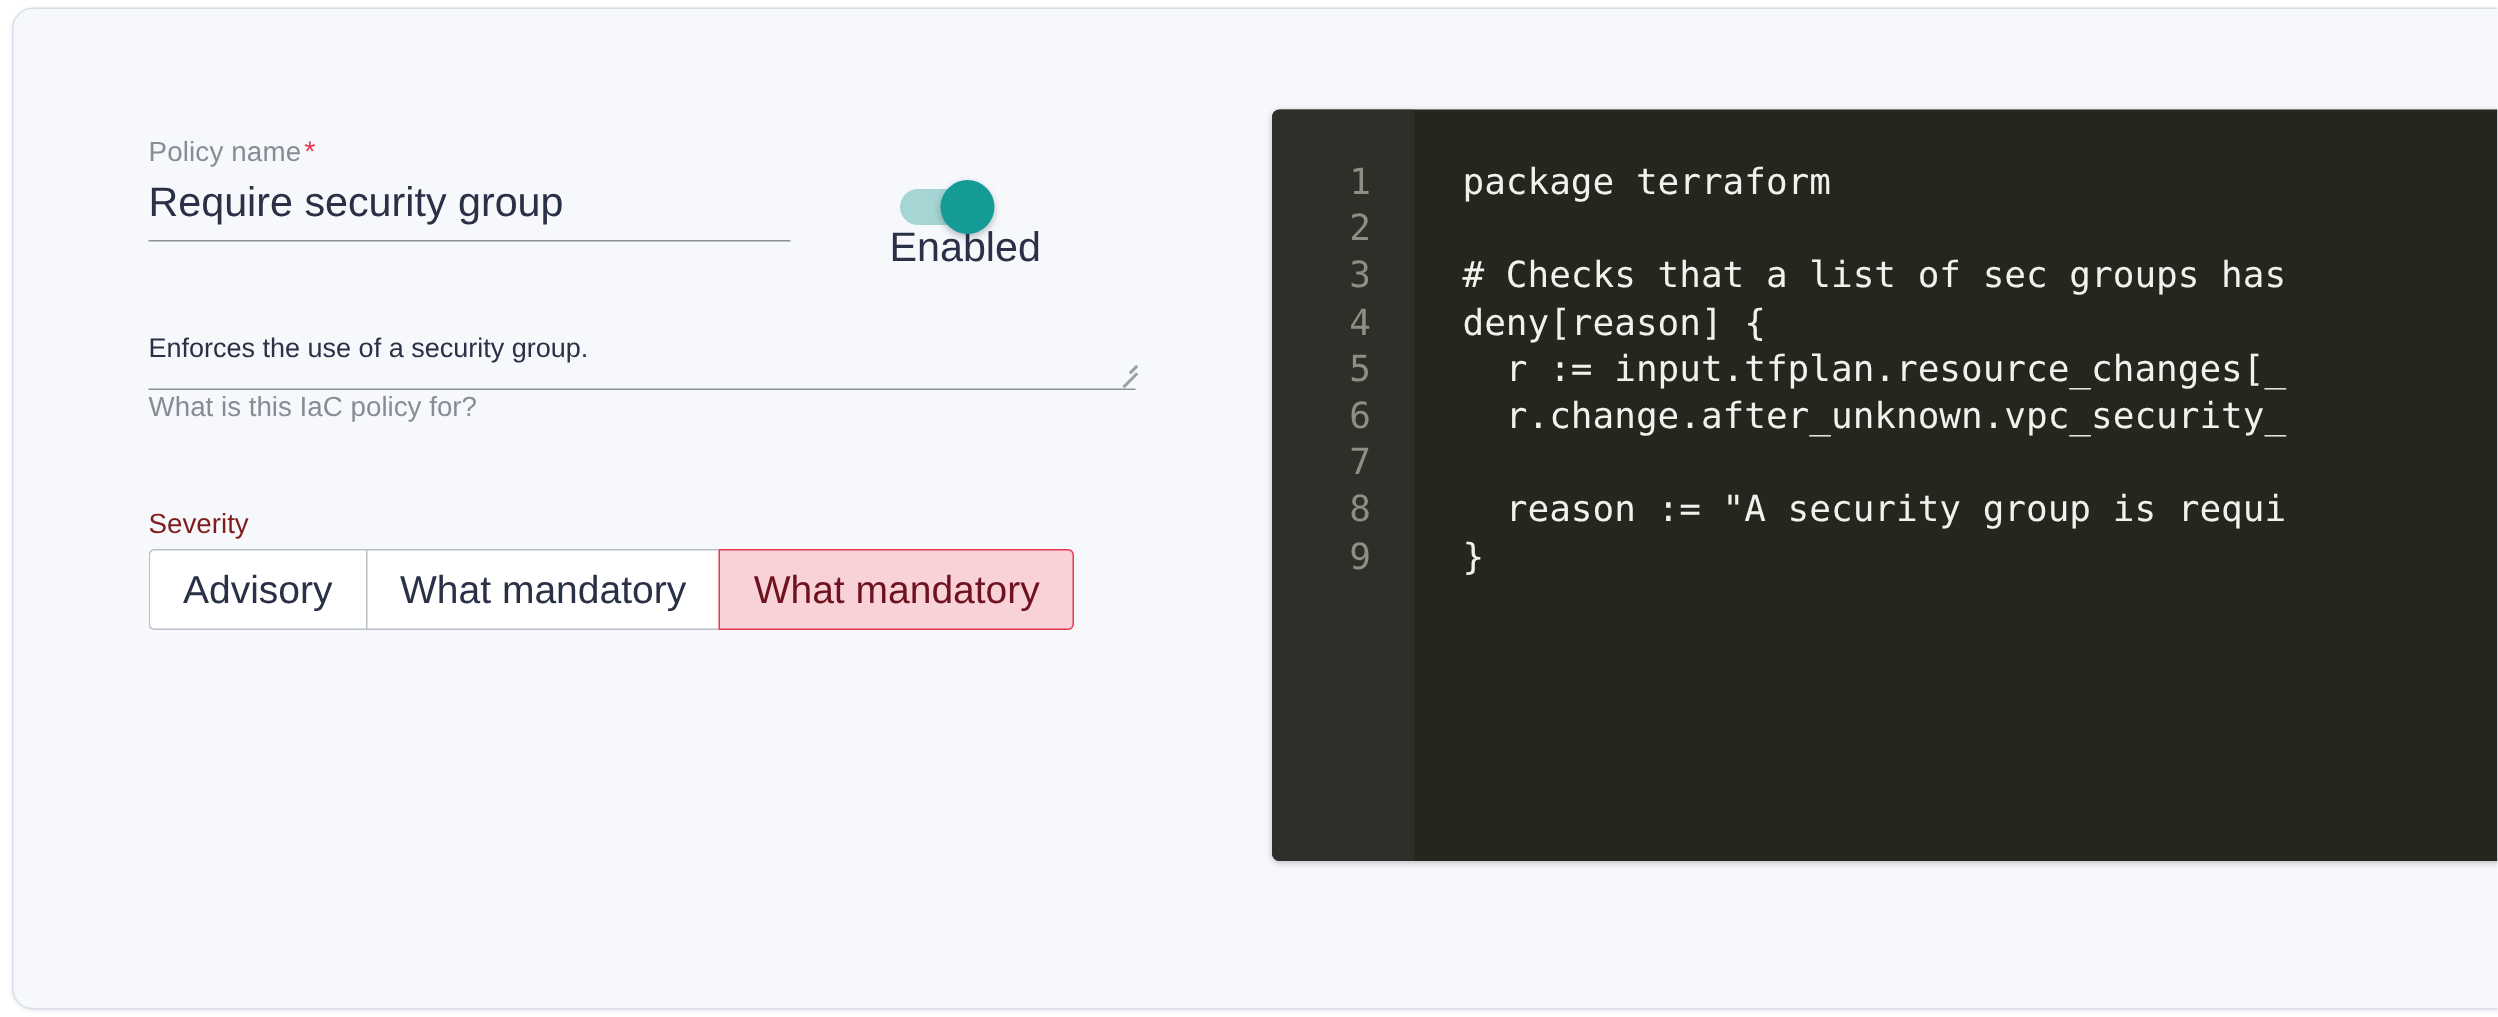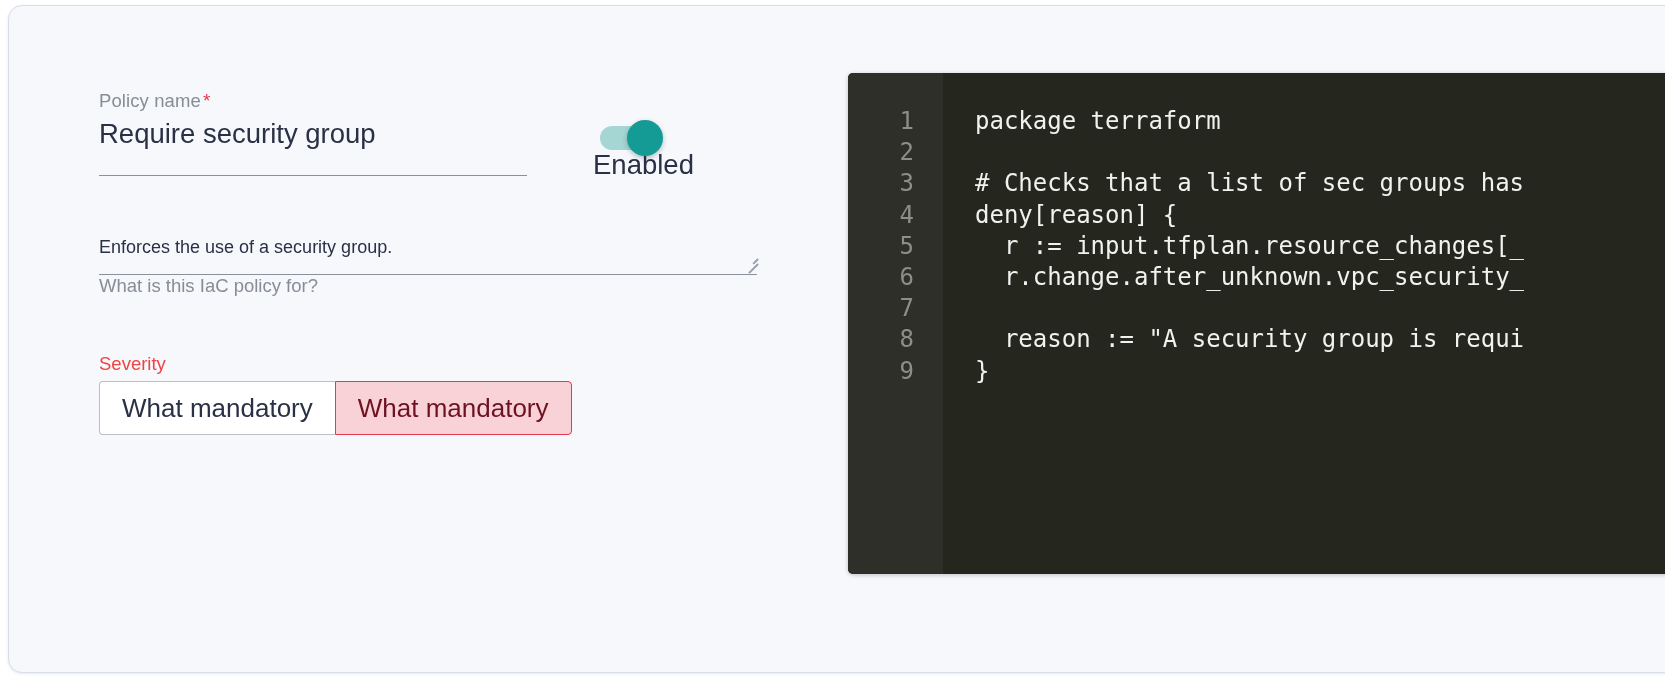--- a/index.html
+++ b/index.html
@@ -61,21 +61,21 @@
 
   .text-input {
     display: block;
     width: 428px;
     border: none;
     border-bottom: 1.6px solid #8b9099;
     background: transparent;
     font-family: "Liberation Sans", sans-serif;
     font-size: 27.5px;
     color: #2a3045;
-    padding: 4px 0 25px 0;
+    padding: 4px 0 9px 0;
     margin-top: 2px;
     outline: none;
     box-sizing: content-box;
   }
 
   .desc-wrap {
     position: relative;
     width: 660px;
     margin-top: 2px;
   }
@@ -152,21 +152,21 @@
     margin-left: 31px;
     font-size: 27.5px;
     color: #2a3045;
     line-height: 30px;
   }
 
   
   .severity-block { margin-top: 56px; }
   .severity-label {
     font-size: 18.5px;
-    color: #ef4444;
+    color: #7f1d1d;
     line-height: 22px;
     margin-bottom: 6px;
   }
   .seg-group {
     display: inline-flex;
     height: 54px;
   }
   .seg {
     display: flex;
     align-items: center;
@@ -259,20 +259,21 @@
             <i></i>
               <i></i>
           </span>
         </div>
         <div class="helper-text">What is this IaC policy for?</div>
       </div>
 
       <div class="severity-block">
         <div class="severity-label">Severity</div>
         <div class="seg-group">
+          <div class="seg">Advisory</div>
           <div class="seg">What mandatory</div>
           <div class="seg last selected">What mandatory</div>
         </div>
       </div>
     </div>
 
     <div class="toggle-row">
       <div class="switch">
         <div class="knob"></div>
       </div>

